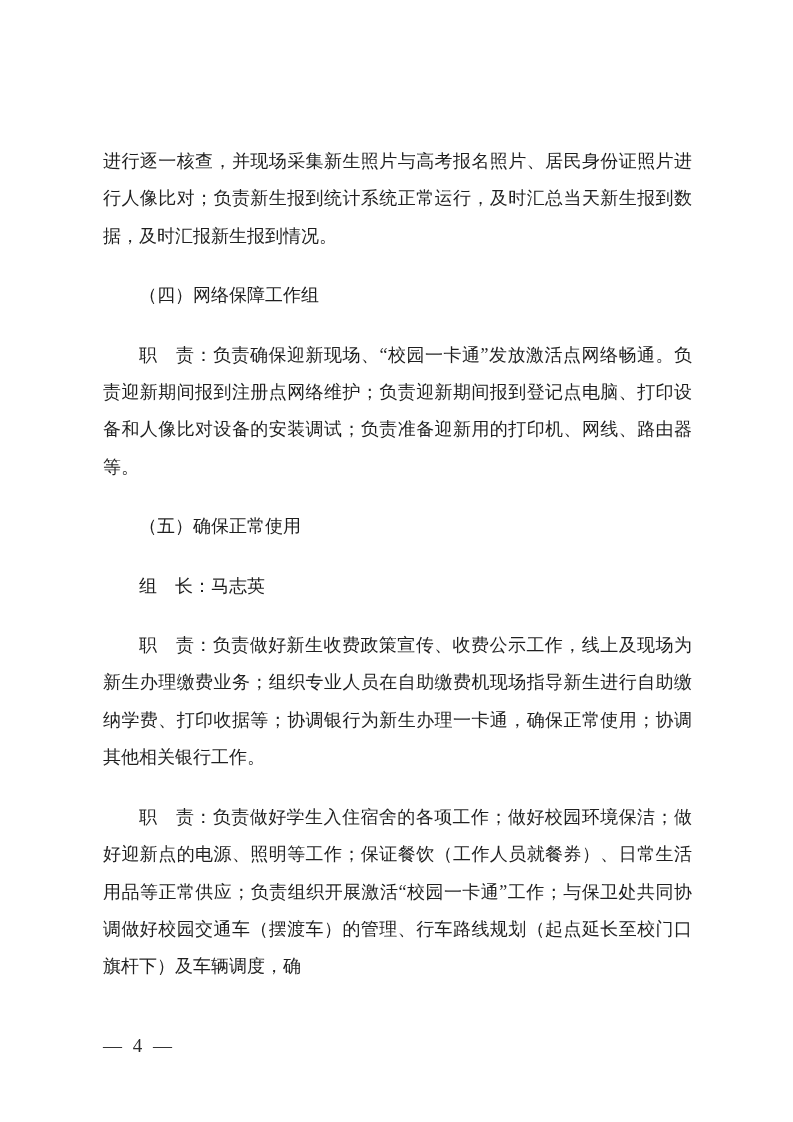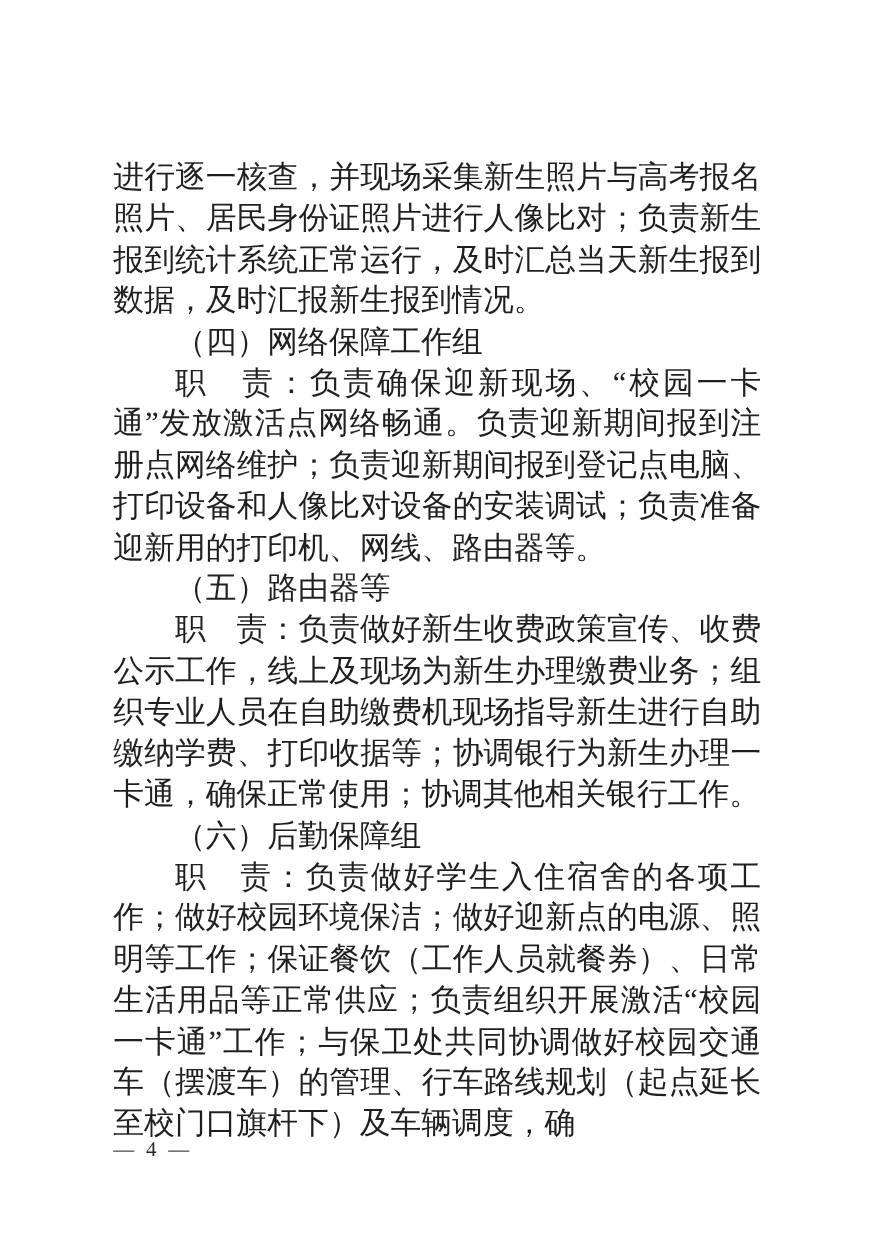--- a/index.html
+++ b/index.html
@@ -13,52 +13,53 @@
     height: 1122px;
     background: #ffffff;
     overflow: hidden;
     font-family: "Liberation Serif", "DejaVu Serif", serif;
   }
   .body-text {
     position: absolute;
     left: 103px;
     top: 143px;
     width: 589px;
-    font-size: 28px;
+    font-size: 18px;
     line-height: 37.4px;
     text-align: justify;
     color: #1f1f1f;
     letter-spacing: 0;
   }
   .para {
     margin: 0;
     padding: 0;
   }
   .para.indent {
     text-indent: 2em;
+    margin-top: 22px;
   }
   .page-footer {
     position: absolute;
     left: 103px;
     top: 1034px;
     font-size: 19px;
     line-height: 24px;
     color: #2a2a2a;
     letter-spacing: 3px;
   }
 </style>
 </head>
 <body>
 
 <div class="page">
   <main class="body-text">
       <p class="para">进行逐一核查，并现场采集新生照片与高考报名照片、居民身份证照片进行人像比对；负责新生报到统计系统正常运行，及时汇总当天新生报到数据，及时汇报新生报到情况。</p>
       <p class="para indent">（四）网络保障工作组</p>
       <p class="para indent">职　责：负责确保迎新现场、“校园一卡通”发放激活点网络畅通。负责迎新期间报到注册点网络维护；负责迎新期间报到登记点电脑、打印设备和人像比对设备的安装调试；负责准备迎新用的打印机、网线、路由器等。</p>
-      <p class="para indent">（五）路由器等</p>
+      <p class="para indent">（五）确保正常使用</p>
+      <p class="para indent">组　长：马志英</p>
       <p class="para indent">职　责：负责做好新生收费政策宣传、收费公示工作，线上及现场为新生办理缴费业务；组织专业人员在自助缴费机现场指导新生进行自助缴纳学费、打印收据等；协调银行为新生办理一卡通，确保正常使用；协调其他相关银行工作。</p>
-      <p class="para indent">（六）后勤保障组</p>
       <p class="para indent">职　责：负责做好学生入住宿舍的各项工作；做好校园环境保洁；做好迎新点的电源、照明等工作；保证餐饮（工作人员就餐券）、日常生活用品等正常供应；负责组织开展激活“校园一卡通”工作；与保卫处共同协调做好校园交通车（摆渡车）的管理、行车路线规划（起点延长至校门口旗杆下）及车辆调度，确</p>
     </main>
   <footer class="page-footer">
     <span>— 4 —</span>
   </footer>
 </div>
 
 </body></html>

